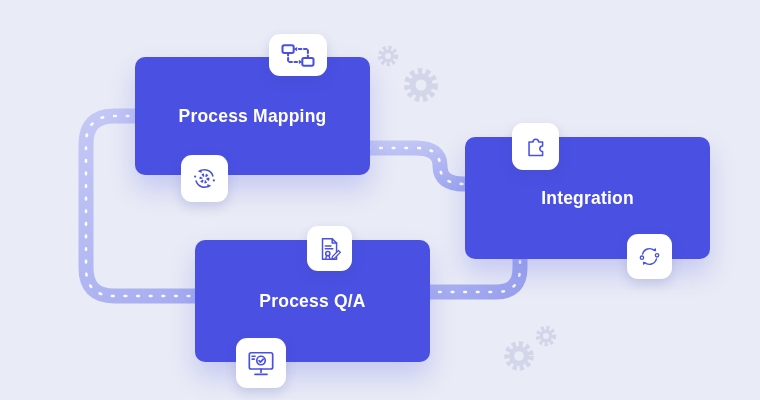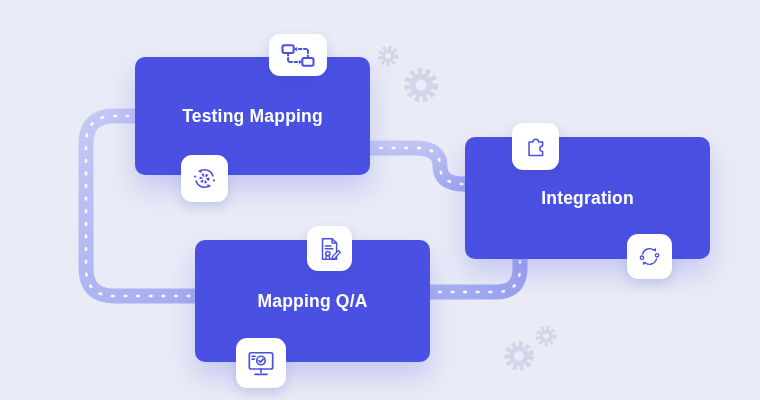--- a/index.html
+++ b/index.html
@@ -78,27 +78,27 @@
       <circle cx="519" cy="356" r="12" fill="none" stroke="#d2d6e8" stroke-width="5.5" stroke-dasharray="4 3"></circle>
       <circle cx="519" cy="356" r="10" fill="#d2d6e8"></circle>
       <circle cx="519" cy="356" r="4.8" fill="#e9ebf6"></circle>
       <circle cx="546" cy="336" r="8" fill="none" stroke="#d2d6e8" stroke-width="4.5" stroke-dasharray="3 2.4"></circle>
       <circle cx="546" cy="336" r="6.5" fill="#d2d6e8"></circle>
       <circle cx="546" cy="336" r="3" fill="#e9ebf6"></circle>
     </g>
   </svg>
 
   <div class="card pm">
-    <span>Testing Mapping</span>
+    <span>Process Mapping</span>
   </div>
   <div class="card int">
     <span>Integration</span>
   </div>
   <div class="card test">
-    <span>Mapping Q/A</span>
+    <span>Process Q/A</span>
   </div>
 
   <div class="badge b-flow">
     <svg width="42" height="31" viewBox="0 0 48 36">
       <g class="icon-stroke">
         <rect x="6" y="6" width="13" height="9" rx="2"></rect>
         <rect x="29" y="21" width="13" height="9" rx="2"></rect>
         <path stroke-dasharray="3 3" d="M12.5 15 V25.5 H25"></path>
         <path stroke-dasharray="3 3" d="M35.5 21 V10.5 H23"></path>
       </g>

